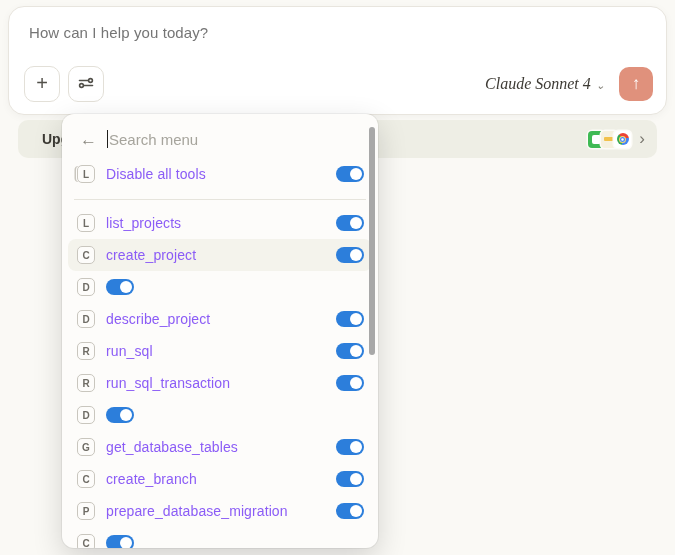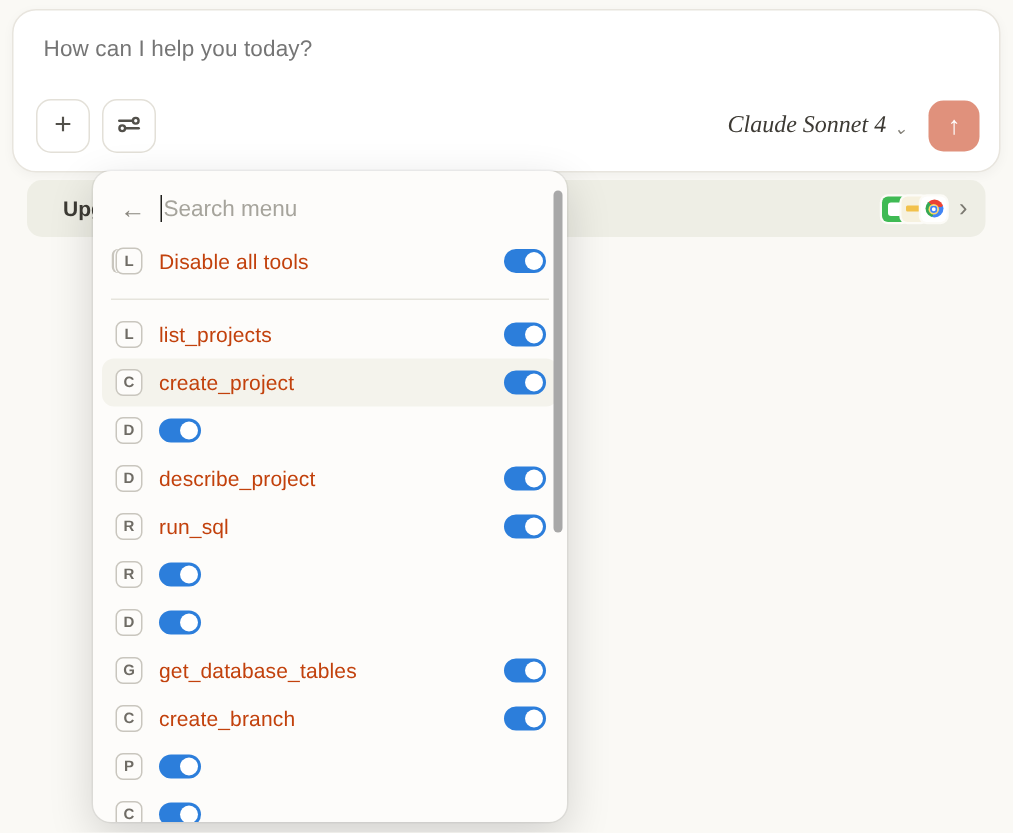--- a/index.html
+++ b/index.html
@@ -108,21 +108,21 @@
     font-family: "Liberation Sans", sans-serif;
   }
   .search-input::placeholder { color: #a6a49c; }
 
   .menu-row {
     height: 32px; margin: 0 6px; padding: 0 8px 0 9px; border-radius: 8px;
     display: flex; align-items: center; gap: 11px; cursor: pointer;
   }
   .menu-row.highlighted { background: #f4f3ec; }
   .row-label {
-    font-size: 14px; color: #c2410c; letter-spacing: .1px;
+    font-size: 14px; color: #8b5cf6; letter-spacing: .1px;
     white-space: nowrap; overflow: hidden; text-overflow: ellipsis; flex: 1;
   }
   .badge {
     width: 18px; height: 18px; min-width: 18px; border-radius: 5px;
     border: 1px solid #c9c6be; background: #fdfcfa;
     color: #6f6c65; font-size: 10px; font-weight: bold;
     display: flex; align-items: center; justify-content: center;
     position: relative;
   }
   .badge.stacked {
@@ -226,38 +226,40 @@
     <span class="row-label">describe_project</span>
     <span class="toggle"></span>
   </div>
         <div class="menu-row">
     <span class="badge">R</span>
     <span class="row-label">run_sql</span>
     <span class="toggle"></span>
   </div>
         <div class="menu-row">
     <span class="badge">R</span>
+    <span class="row-label">run_sql_transaction</span>
     <span class="toggle"></span>
   </div>
         <div class="menu-row">
     <span class="badge">D</span>
     <span class="toggle"></span>
   </div>
         <div class="menu-row">
     <span class="badge">G</span>
     <span class="row-label">get_database_tables</span>
     <span class="toggle"></span>
   </div>
         <div class="menu-row">
     <span class="badge">C</span>
     <span class="row-label">create_branch</span>
     <span class="toggle"></span>
   </div>
         <div class="menu-row">
     <span class="badge">P</span>
+    <span class="row-label">prepare_database_migration</span>
     <span class="toggle"></span>
   </div>
         <div class="menu-row">
     <span class="badge">C</span>
     <span class="toggle"></span>
   </div>
       </div>
 
     <div class="menu-scrollbar"></div>
   </div>

